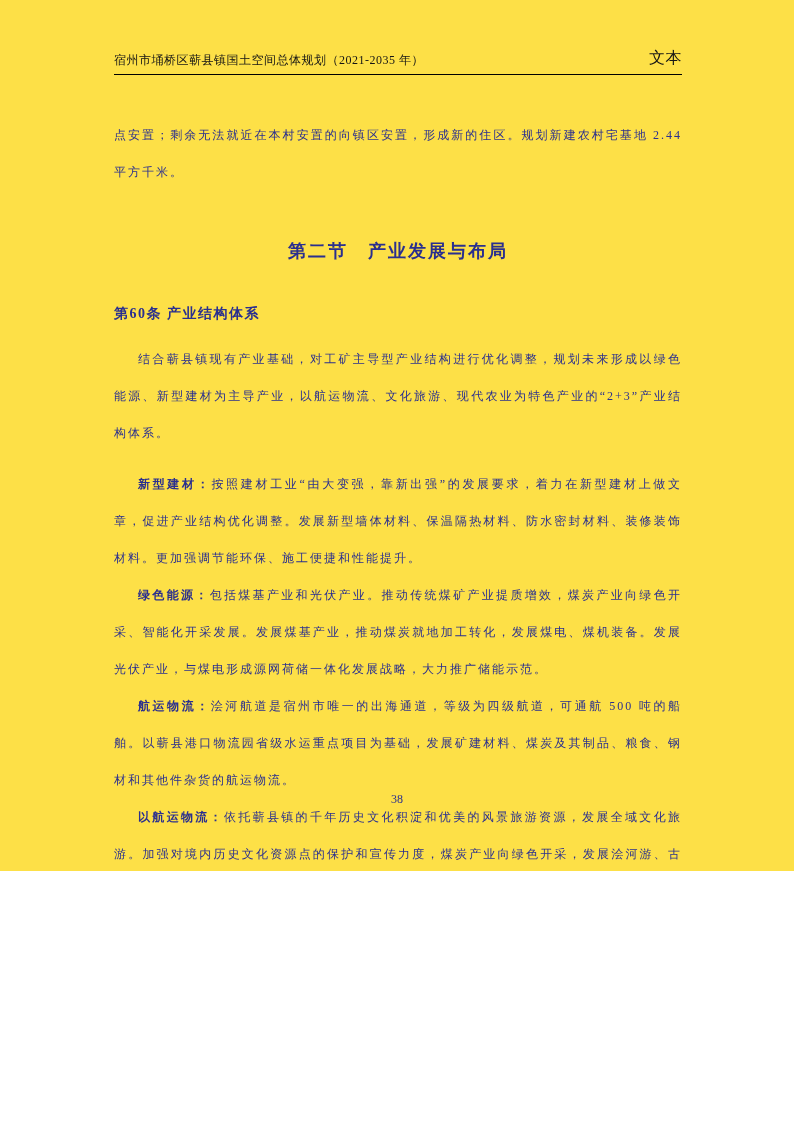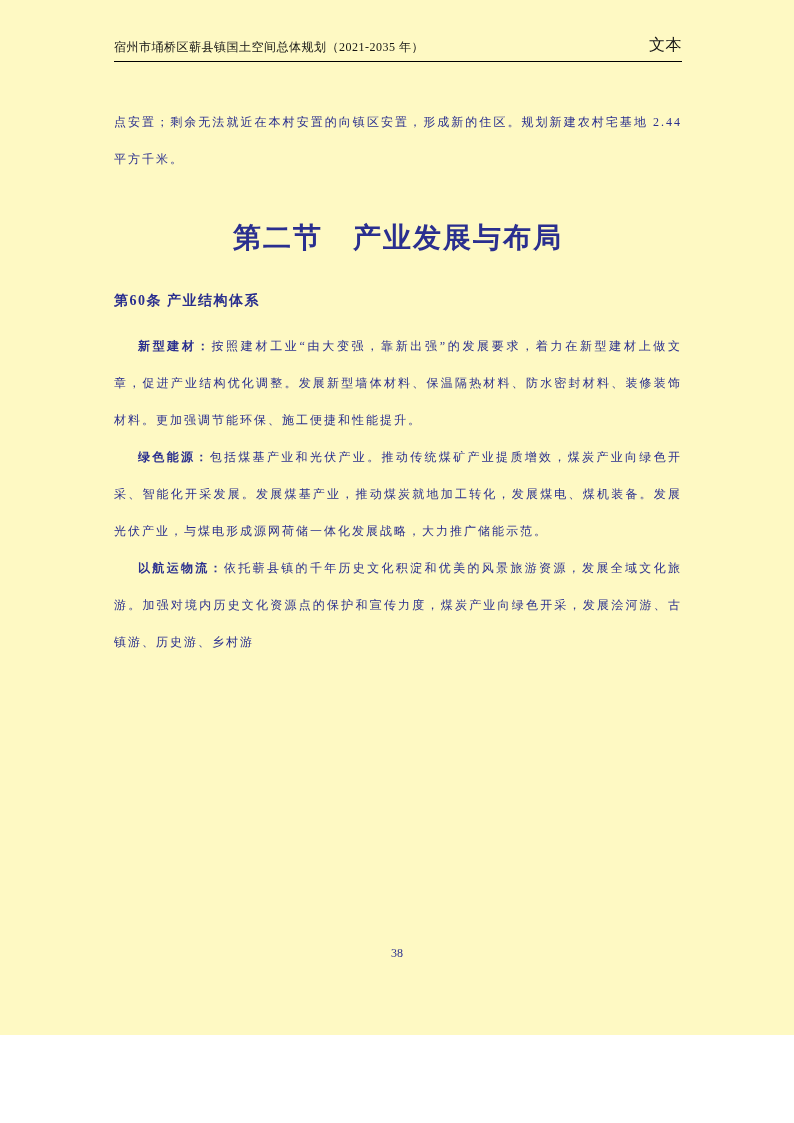--- a/index.html
+++ b/index.html
@@ -1,23 +1,23 @@
 <!DOCTYPE html>
 <html lang="zh" style="--body-text: #2a2f8f; --header-text: #151515; --header-rule: #000000;"><head>
 <meta charset="utf-8">
 <style>
   * { margin: 0; padding: 0; box-sizing: border-box; }
   html, body { background: #ffffff; }
   .page {
     position: relative;
     width: 794px;
-    height: 1035px;
+    height: 871px;
     margin: 0 auto;
-    background: #fef9c3;
-    padding: 35px 112px 0 114px;
+    background: #fde047;
+    padding: 48px 112px 0 114px;
     font-family: "Liberation Serif", "DejaVu Serif", serif;
     color: var(--body-text, #2a2f8f);
     overflow: hidden;
   }
   .doc-header {
     display: flex;
     justify-content: space-between;
     align-items: flex-end;
     font-size: 12px;
     letter-spacing: 0.5px;
@@ -30,39 +30,39 @@
   p.para {
     font-size: 12px;
     line-height: 37px;
     text-align: justify;
     letter-spacing: 2px;
   }
   p.indent { text-indent: 2em; }
   .section-title {
     text-align: center;
     font-weight: bold;
-    font-size: 28px;
+    font-size: 18px;
     letter-spacing: 2px;
     margin-top: 46px;
     line-height: 28px;
   }
   .article-heading {
     font-weight: bold;
     font-size: 14px;
     letter-spacing: 1.5px;
     margin-top: 36px;
     line-height: 26px;
   }
   .article-paras { margin-top: 14px; }
   .lead { font-weight: bold; }
   .page-number {
     position: absolute;
     left: 0;
     right: 0;
-    bottom: 74px;
+    bottom: 64px;
     text-align: center;
     font-size: 12px;
     color: var(--body-text, #2a2f8f);
   }
 </style>
 </head>
 <body>
 
 <div class="page">
 
@@ -71,24 +71,28 @@
     <span class="h-right">文本</span>
   </div>
 
   <div class="content">
 
     <p class="para">点安置；剩余无法就近在本村安置的向镇区安置，形成新的住区。规划新建农村宅基地 2.44 平方千米。</p>
 
     <h2 class="section-title">第二节　产业发展与布局</h2>
 
     <h3 class="article-heading">第60条 产业结构体系</h3>
+    <div class="article-paras">
+      <p class="para indent"><span class="lead"></span><span>结合蕲县镇现有产业基础，对工矿主导型产业结构进行优化调整，规划未来形成以绿色能源、新型建材为主导产业，以航运物流、文化旅游、现代农业为特色产业的“2+3”产业结构体系。</span></p>
+    </div>
 
     <div class="article-paras">
       <p class="para indent"><span class="lead">新型建材：</span><span>按照建材工业“由大变强，靠新出强”的发展要求，着力在新型建材上做文章，促进产业结构优化调整。发展新型墙体材料、保温隔热材料、防水密封材料、装修装饰材料。更加强调节能环保、施工便捷和性能提升。</span></p>
       <p class="para indent"><span class="lead">绿色能源：</span><span>包括煤基产业和光伏产业。推动传统煤矿产业提质增效，煤炭产业向绿色开采、智能化开采发展。发展煤基产业，推动煤炭就地加工转化，发展煤电、煤机装备。发展光伏产业，与煤电形成源网荷储一体化发展战略，大力推广储能示范。</span></p>
+      <p class="para indent"><span class="lead">航运物流：</span><span>浍河航道是宿州市唯一的出海通道，等级为四级航道，可通航 500 吨的船舶。以蕲县港口物流园省级水运重点项目为基础，发展矿建材料、煤炭及其制品、粮食、钢材和其他件杂货的航运物流。</span></p>
       <p class="para indent"><span class="lead">以航运物流：</span><span>依托蕲县镇的千年历史文化积淀和优美的风景旅游资源，发展全域文化旅游。加强对境内历史文化资源点的保护和宣传力度，煤炭产业向绿色开采，发展浍河游、古镇游、历史游、乡村游</span></p>
     </div>
 
   </div>
 
   <div class="page-number">38</div>
 
 </div>
 
 </body></html>

